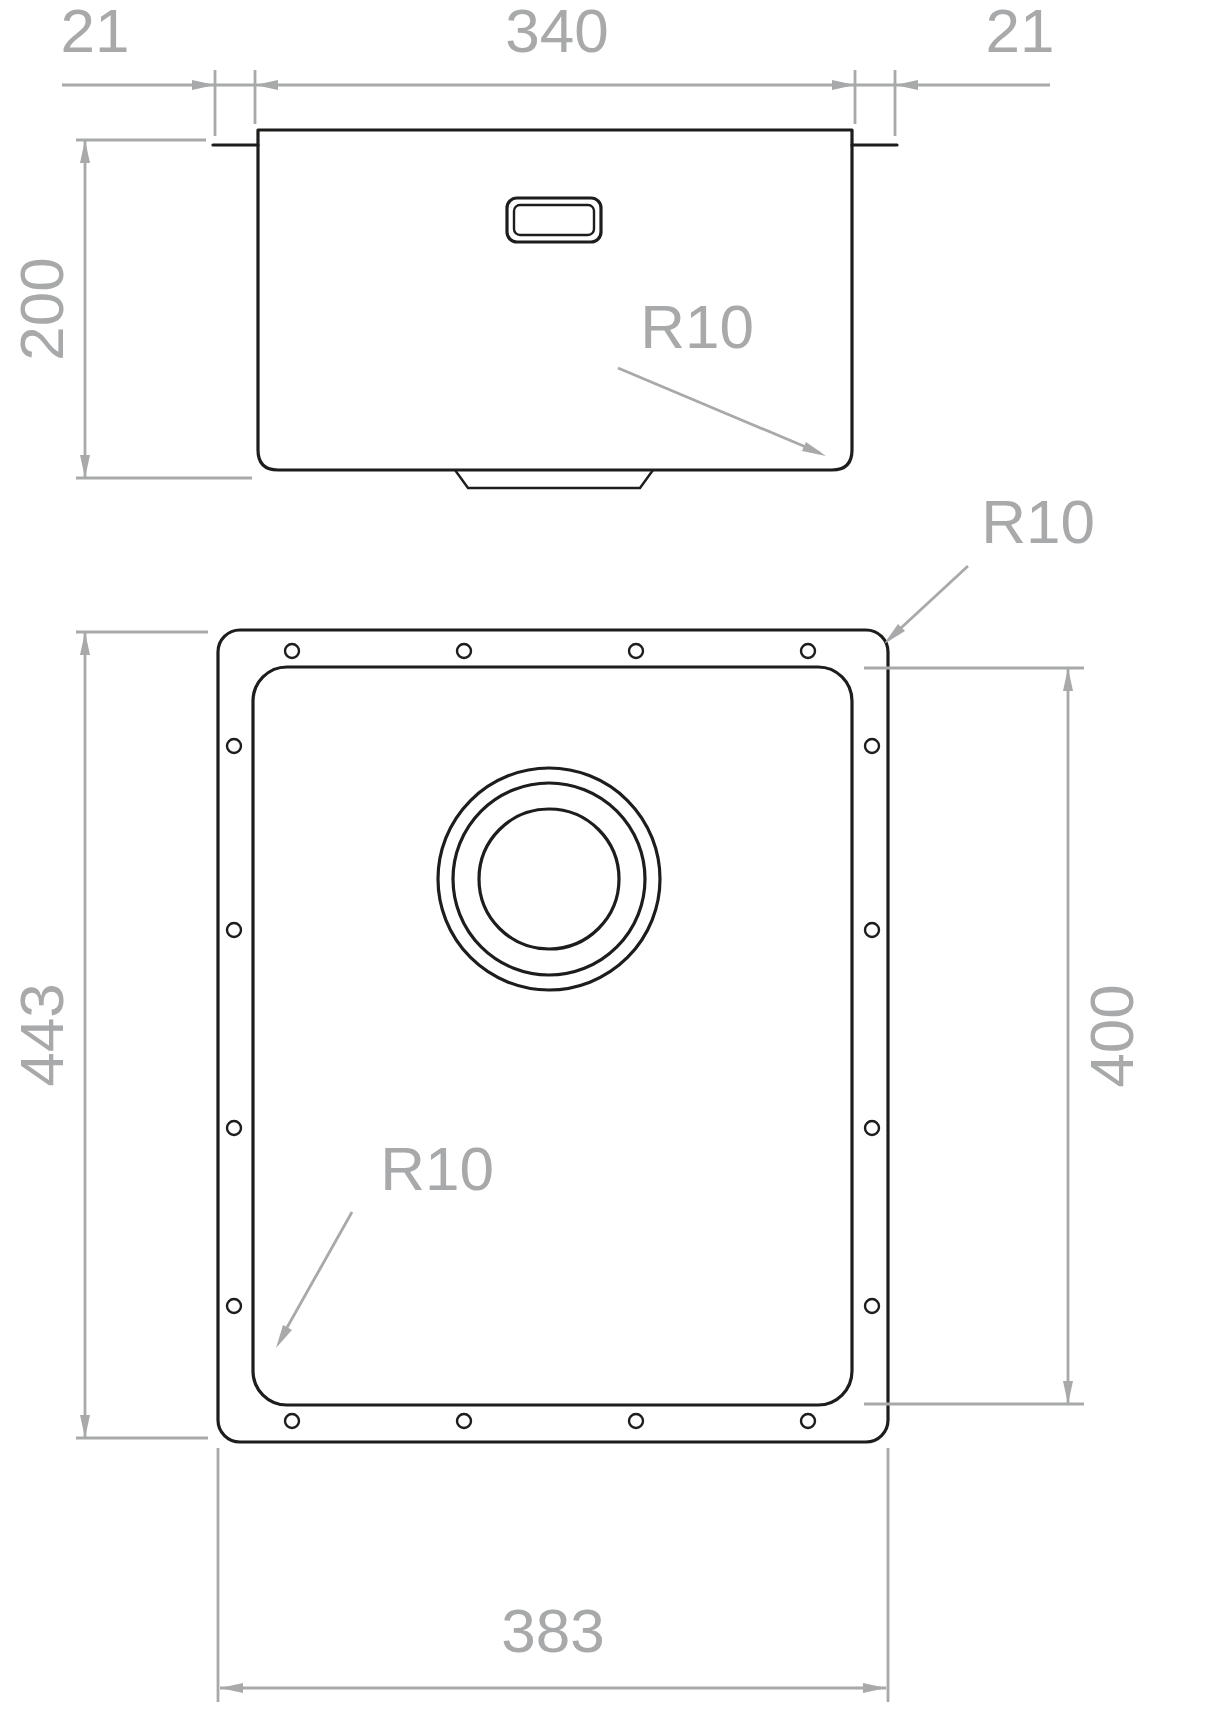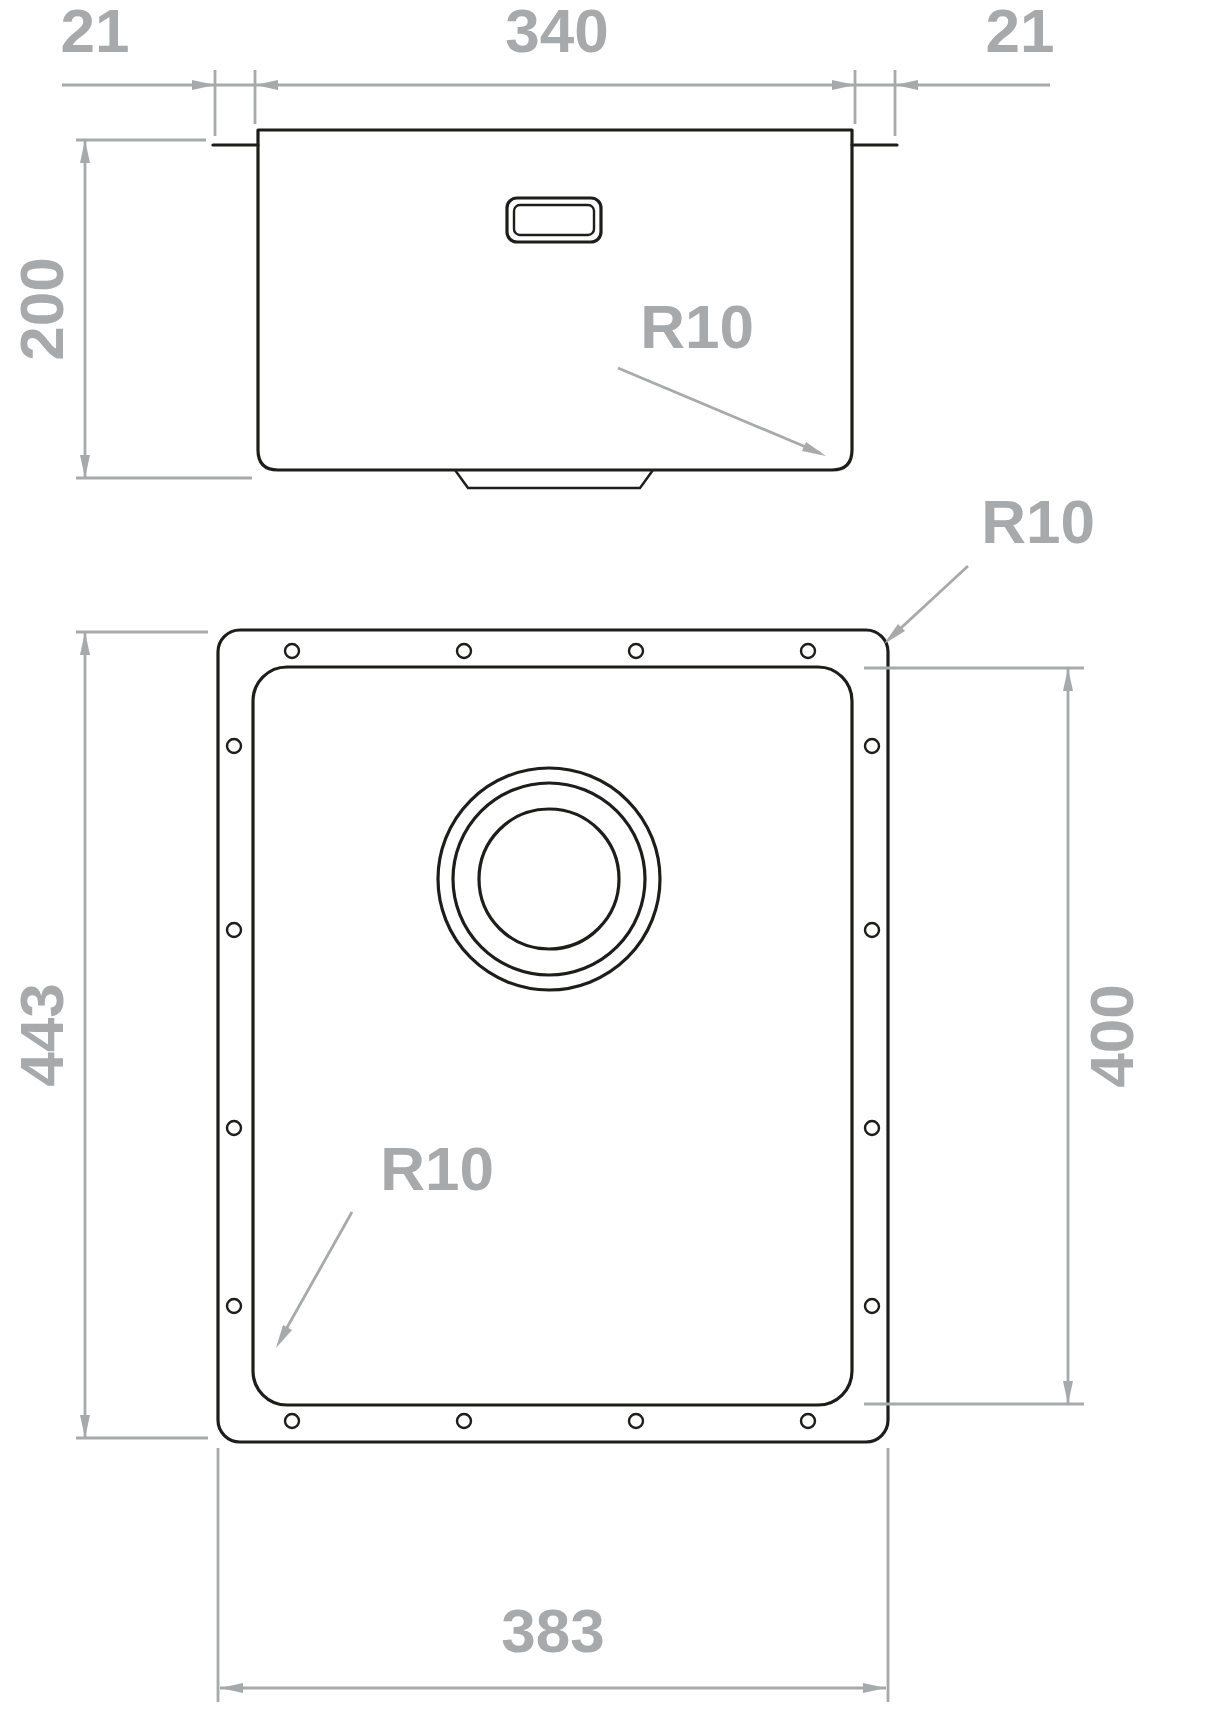--- a/index.html
+++ b/index.html
@@ -1,16 +1,16 @@
 <!DOCTYPE html>
 <html><head>
 <meta charset="utf-8">
 <style>
   html,body{margin:0;padding:0;background:#ffffff;}
-  .stage{position:relative;width:1223px;height:1710px;background:#ffffff;overflow:hidden;font-weight:bold;}
+  .stage{position:relative;width:1223px;height:1710px;background:#ffffff;overflow:hidden;}
   svg{display:block;}
   .outline{stroke:#1d1d1b;stroke-width:3.2;fill:none;stroke-linecap:round;stroke-linejoin:round;}
   .outline-thin{stroke:#1d1d1b;stroke-width:2.4;fill:none;}
   .dim{stroke:#a7a9aa;stroke-width:2.8;fill:none;stroke-linecap:butt;}
   .dim-arrow{fill:#a7a9aa;stroke:none;}
   .dim-text{font-family:"Liberation Sans","DejaVu Sans",sans-serif;font-size:62px;fill:#a7a9aa;}
 </style>
 </head>
 <body>
 

